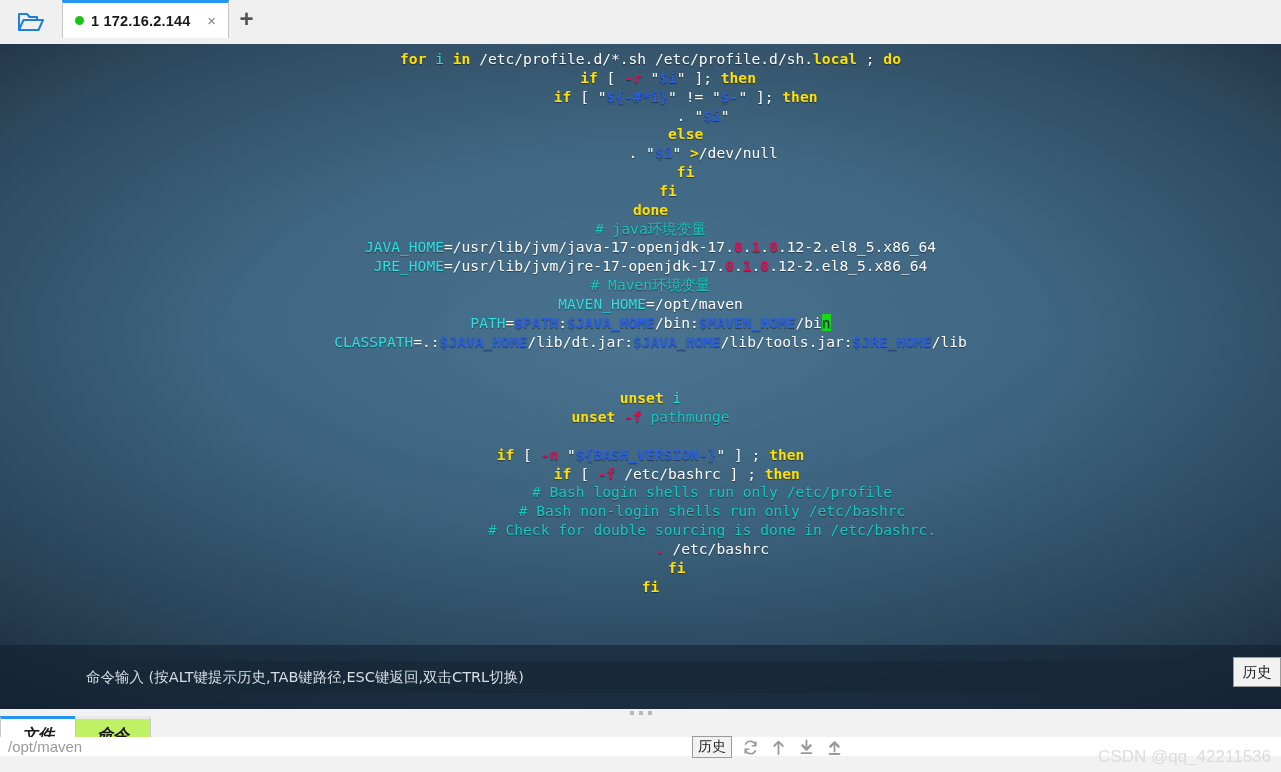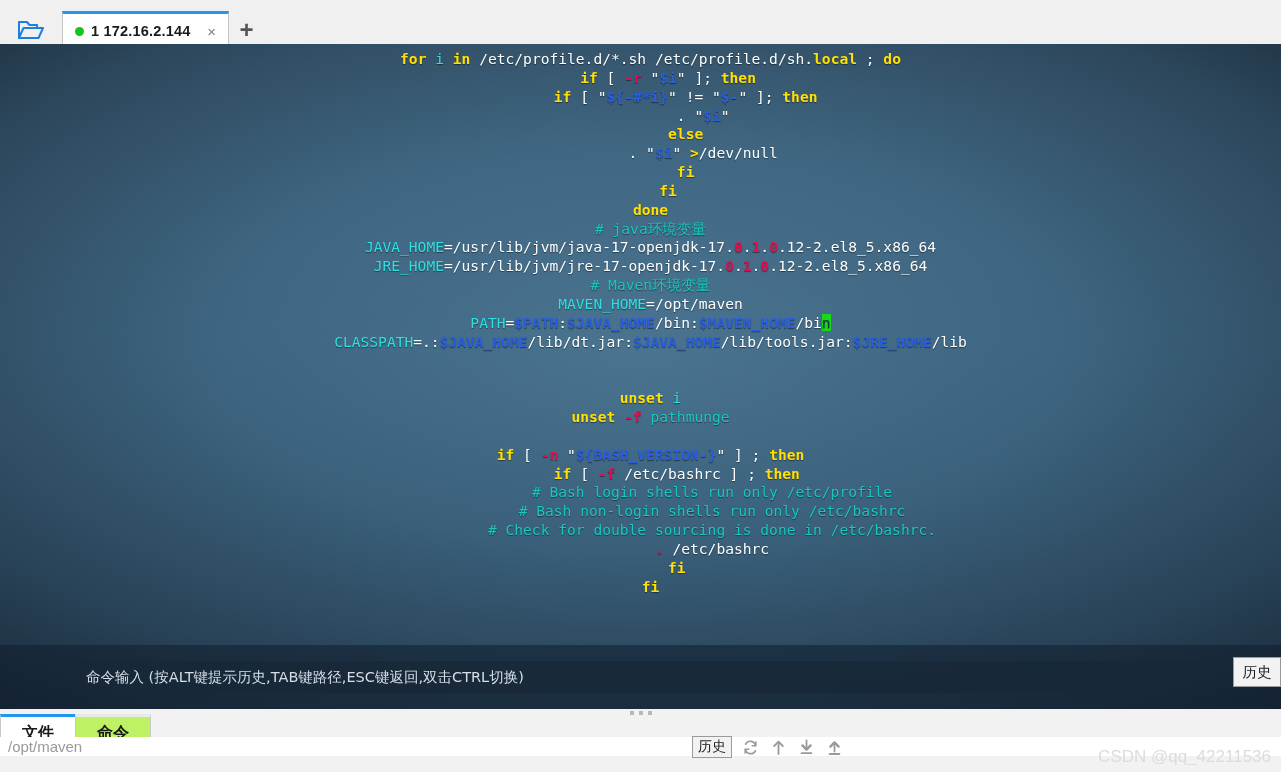--- a/index.html
+++ b/index.html
@@ -10,21 +10,21 @@
     background: #f0f0f0;
     font-family: "Liberation Sans", sans-serif;
   }
   #app { position: relative; width: 1281px; height: 772px; background: #f2f2f2; }
 
   
   .tabbar {
     position: absolute; left: 0; top: 0; width: 1281px; height: 61px;
     background: #f0f0f0;
     border-bottom: 2px solid #3b82f6;
-    display: flex; align-items: center;
+    display: flex; align-items: flex-start;
   }
   .folder-btn {
     width: 62px; height: 44px;
     display: flex; align-items: center; justify-content: center;
     background: #f0f0f0;
     cursor: pointer;
   }
   .folder-btn svg { display: block; }
   .tab {
     position: relative;
@@ -132,21 +132,22 @@
   .splitter-dots i { width: 4px; height: 4px; background: #b8b8b8; display: block; }
 
   
   .bottom {
     position: absolute; left: 0; top: 717px; width: 1281px; height: 55px;
     background: #f2f2f2;
   }
   .btabs {
     position: absolute; left: 0; top: 0; height: 36px; width: 100%;
     display: flex; align-items: flex-end;
-    border-bottom: 3px solid #a21caf;
+    border-bottom: 1px solid #a21caf;
+    font-style: italic;
   }
   .btab {
     height: 36px; min-width: 76px;
     display: flex; align-items: center; justify-content: center;
     font-size: 16px; font-weight: bold; color: #1a1a1a;
     background: #bef264;
     border: 1px solid #c9c9c9; border-bottom: none;
     border-top: 3px solid #e9e9e9;
     margin-right: -1px;
     cursor: pointer;

